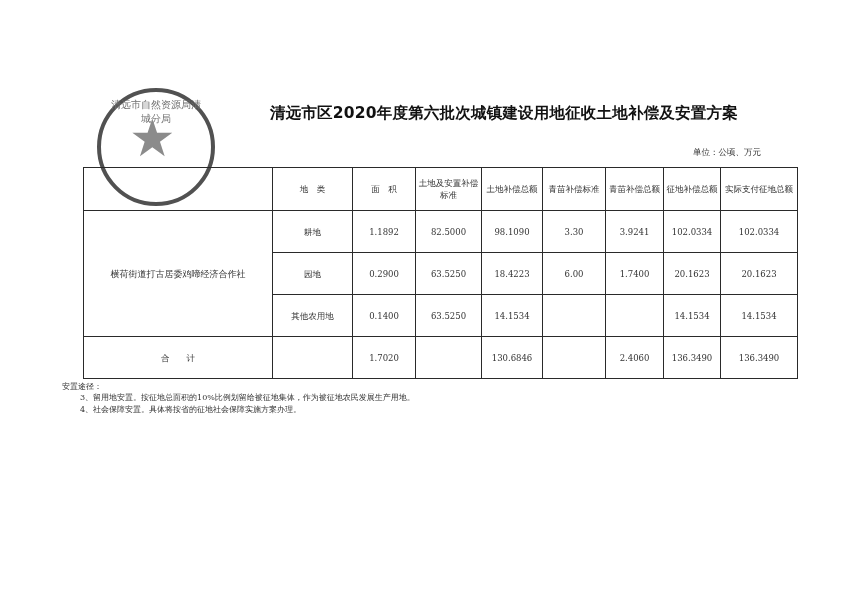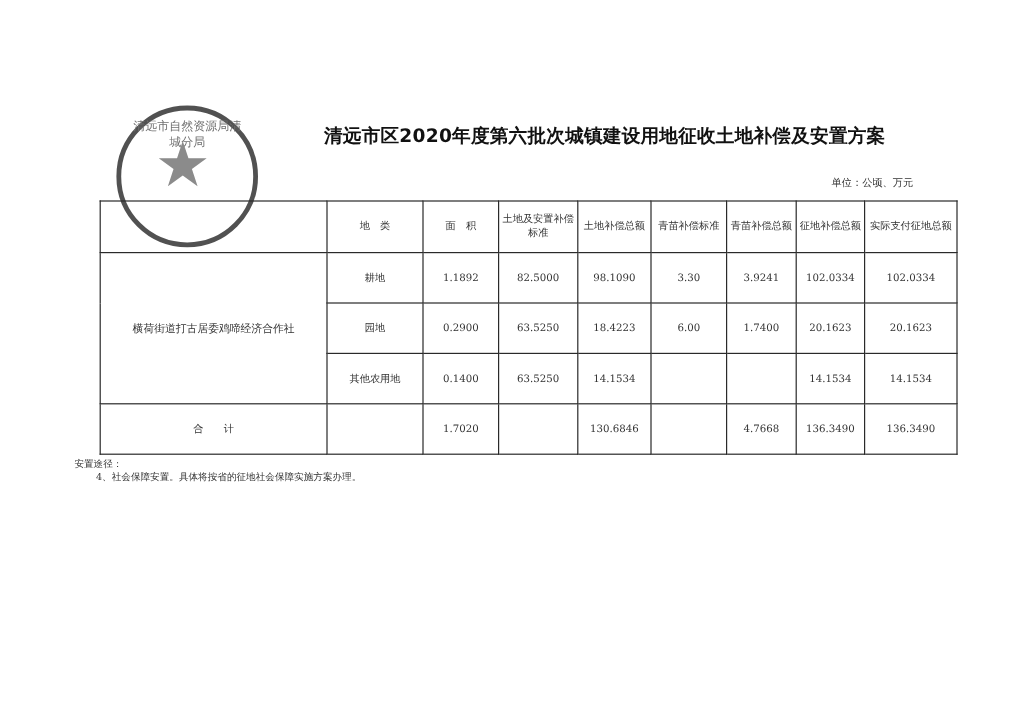--- a/index.html
+++ b/index.html
@@ -90,23 +90,24 @@
     <td>14.1534</td>
     <td>14.1534</td>
   </tr>
   <tr class="tot">
     <td>合　　计</td>
     <td></td>
     <td>1.7020</td>
     <td></td>
     <td>130.6846</td>
     <td></td>
-    <td>4.7668</td>
+    <td>2.4060</td>
     <td>136.3490</td>
     <td>136.3490</td>
   </tr>
 </tbody>
   </table>
 
 <div class="notes">
   <p>安置途径：</p>
+  <p class="ind">3、留用地安置。按征地总面积的10%比例划留给被征地集体，作为被征地农民发展生产用地。</p>
   <p class="ind">4、社会保障安置。具体将按省的征地社会保障实施方案办理。</p>
 </div>
 
 </body></html>

